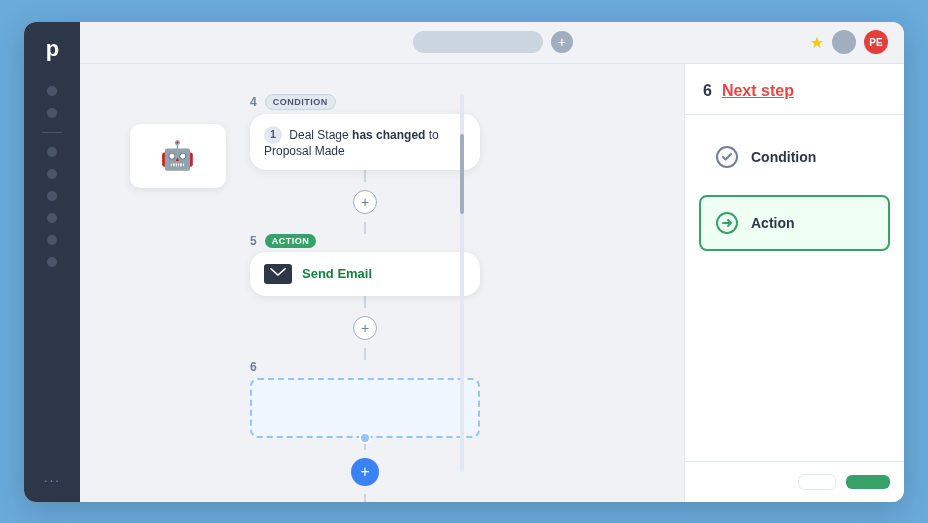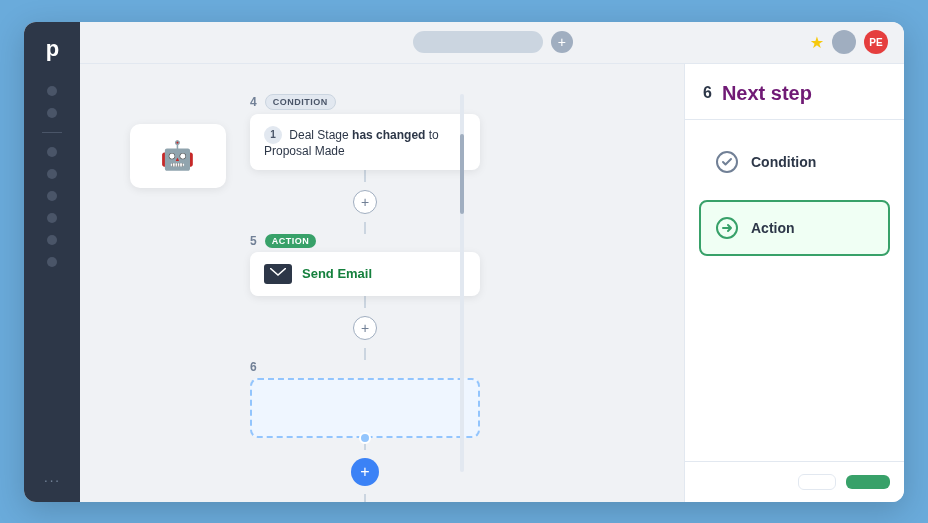--- a/index.html
+++ b/index.html
@@ -225,21 +225,21 @@
       border: 1px solid #cbd5e0;
     }
 
     .badge-action {
       background: #38a169;
       color: white;
     }
 
     .node-card {
       background: white;
-      border-radius: 8px;
+      border-radius: 16px;
       padding: 12px 14px;
       box-shadow: 0 2px 8px rgba(0,0,0,0.08);
       width: 100%;
     }
 
     .node-card-content {
       font-size: 12px;
       color: #2d3748;
     }
 
@@ -354,23 +354,24 @@
       border-bottom: 1px solid #e2e8f0;
     }
 
     .panel-step-num {
       font-size: 16px;
       font-weight: 700;
       color: #2d3748;
     }
 
     .panel-title {
-      font-size: 20px;
+      font-size: 16px;
       font-weight: 700;
-      color: #701a75;
+      color: #ef4444;
+      text-decoration: underline;
     }
 
     .panel-options {
       flex: 1;
       padding: 14px;
       display: flex;
       flex-direction: column;
       gap: 10px;
     }
 

